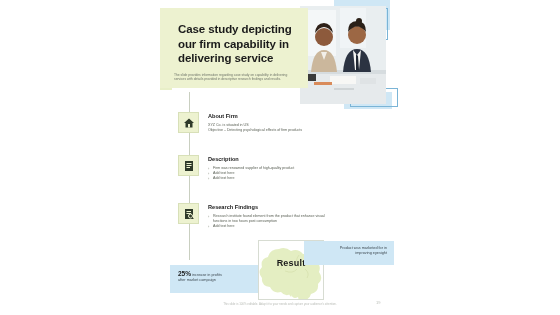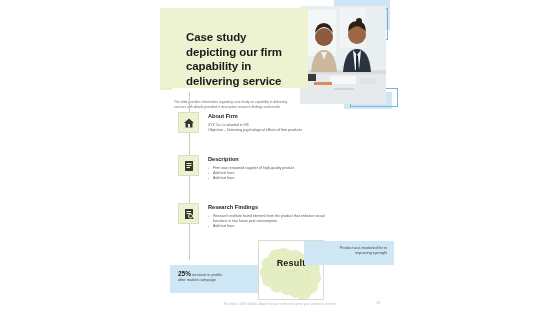--- a/index.html
+++ b/index.html
@@ -16,21 +16,21 @@
   .deco-outline-bottom{left:350px;top:88px;width:46px;height:17px;border:1px solid #7ab4d6;}
   .deco-green-left{left:160px;top:28px;width:12px;height:62px;background:#e8efc8;}
 
   
   .photo{position:absolute;left:300px;top:6px;width:86px;height:98px;overflow:hidden;background:#dfe6ea;}
   .photo svg{display:block;width:86px;height:98px;}
 
   
   .title-card{position:absolute;left:160px;top:8px;width:148px;height:80px;
     background:#edf2d0;padding:10px 12px 8px 14px;box-sizing:border-box;}
-  .title-card h1{margin:12px;font-size:11.5px;line-height:14.5px;font-weight:bold;
+  .title-card h1{margin:4px;font-size:11.5px;line-height:14.5px;font-weight:bold;
     color:#1b1b1b;letter-spacing:-0.1px;}
   .title-sub{margin-top:7px;font-size:3.3px;line-height:4.6px;color:#6e7468;
     max-width:120px;}
 
   
   .timeline{position:absolute;left:188.5px;top:92px;width:1.5px;height:168px;background:#c9cfc0;}
 
   
   .section{position:absolute;left:178px;width:190px;}
   .sec-about{top:112px;}

